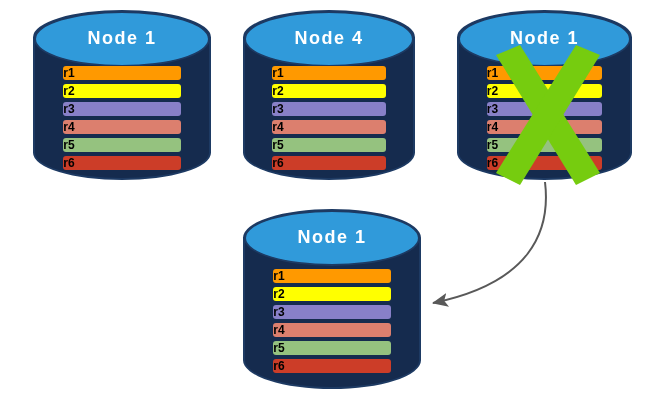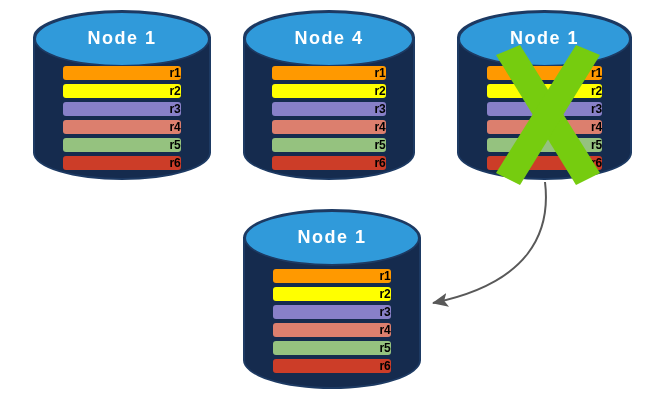--- a/index.html
+++ b/index.html
@@ -75,21 +75,21 @@
   }
 
   .row-bar {
     height: 14px;
     margin-bottom: 4px;
     border-radius: 3px;
     position: relative;
     color: #000000;
     font-size: 12px;
     font-weight: bold;
-    text-align: right;
+    text-align: left;
     line-height: 14px;
     box-sizing: border-box;
   }
   .row-bar:last-child { margin-bottom: 12px; }
 
   
   .x-mark {
     position: absolute;
     z-index: 6;
     pointer-events: none;

